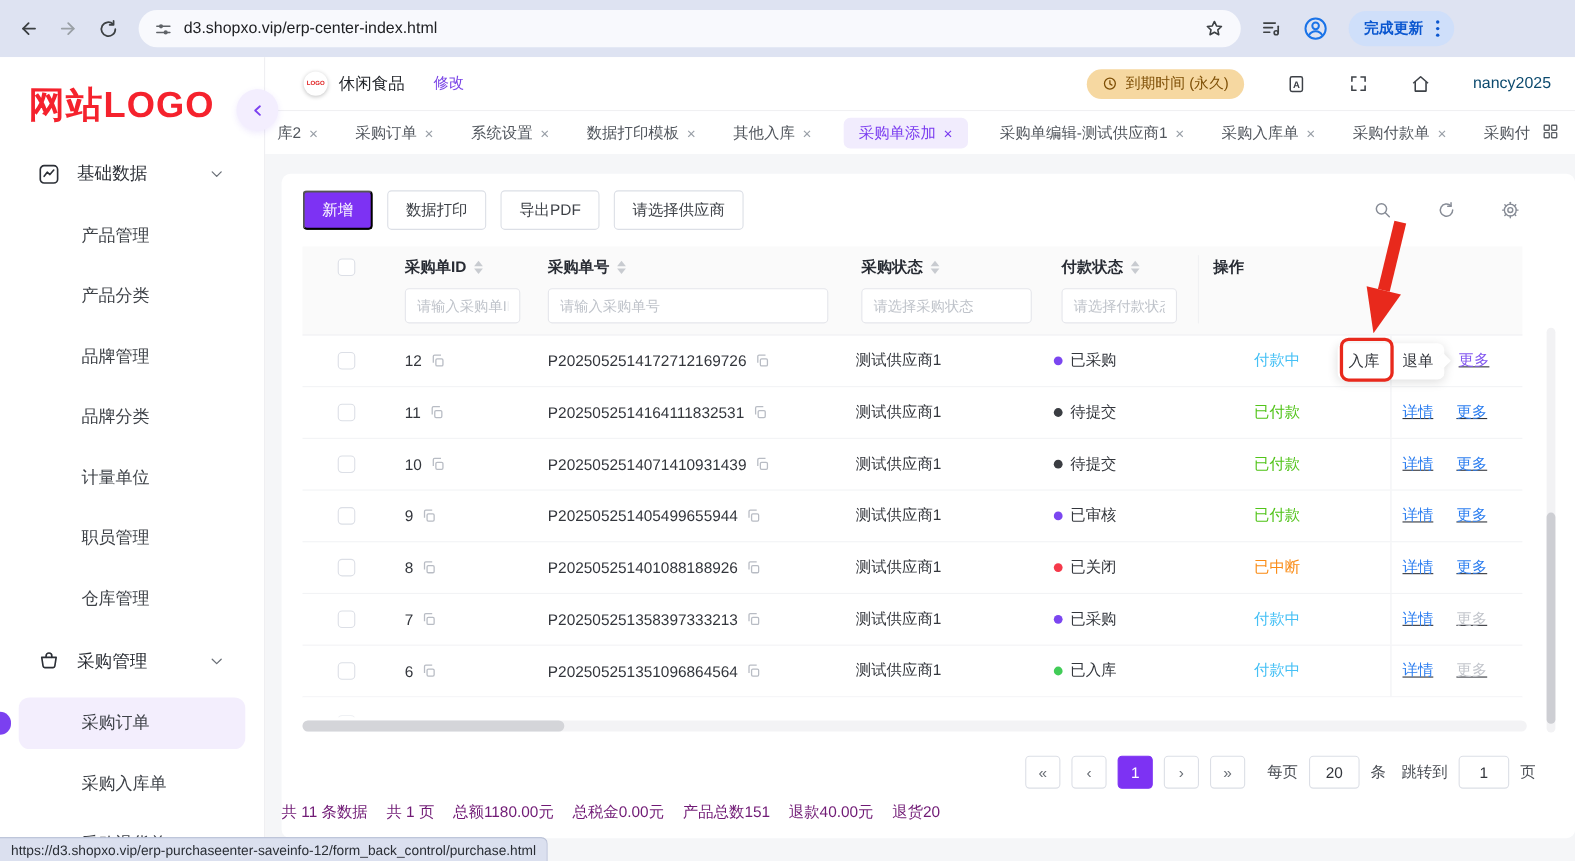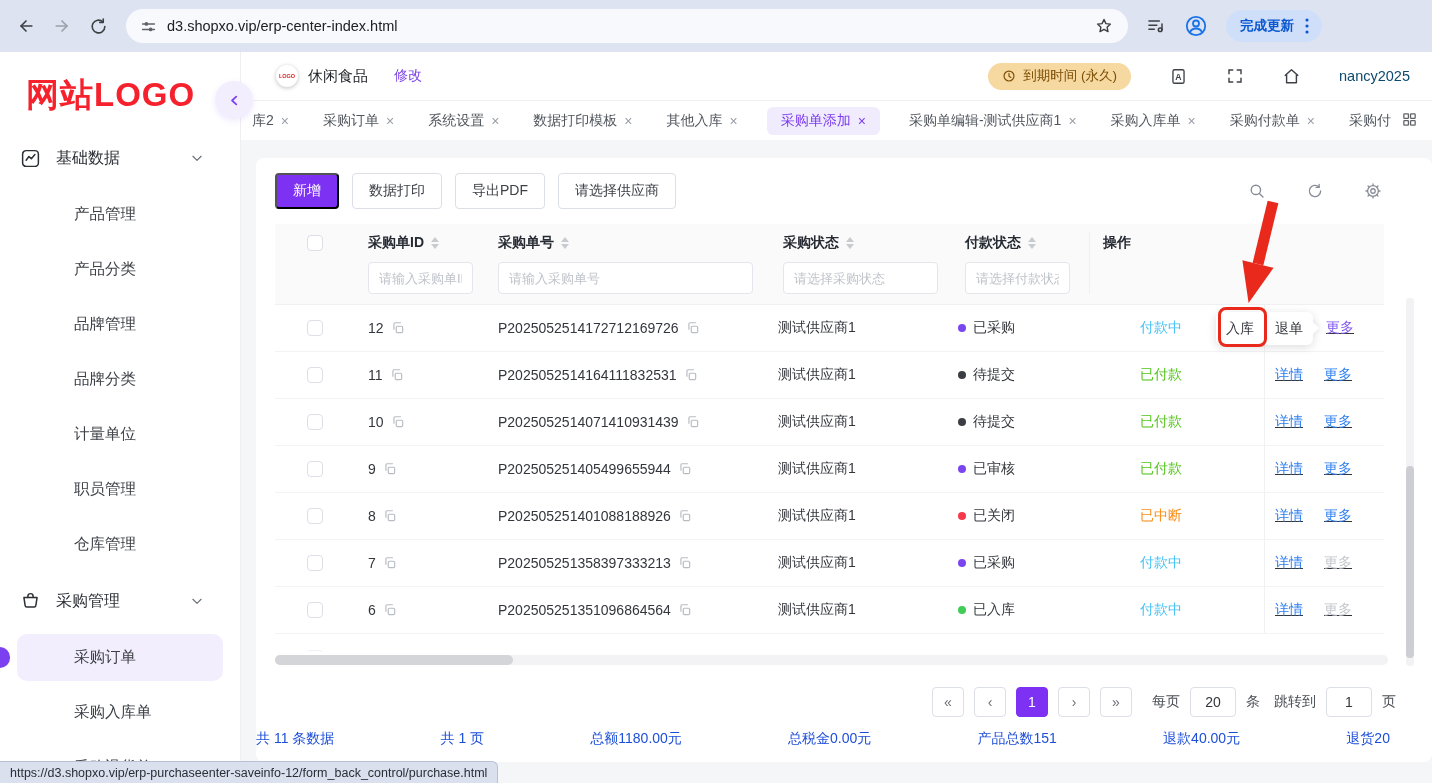--- a/index.html
+++ b/index.html
@@ -21,21 +21,21 @@
 
   
   .app { position:absolute; left:0; top:52px; width:1432px; height:731px; display:flex; }
 
   
   .sidebar { width:241px; flex:0 0 241px; background:#fff; border-right:1px solid #efeff2; position:relative; z-index:3; }
   .logo { margin:22px 0 0 26px; font-size:33px; line-height:42px; font-weight:800; color:#f5222d; letter-spacing:1px; white-space:nowrap; }
   .collapse-btn { position:absolute; top:29px; right:-13px; width:38px; height:38px; border-radius:50%;
     background:#f3eefe; display:flex; align-items:center; justify-content:center; box-shadow:0 2px 6px rgba(120,80,240,.12); }
   .menu { margin-top:13px; }
-  .menu-group { height:58px; display:flex; align-items:center; padding:0 36px 0 20px; gap:15px; font-size:16px; color:#2b2f36; position:relative; cursor:pointer; }
+  .menu-group { height:58px; display:flex; align-items:center; padding:0 36px 0 34px; gap:15px; font-size:16px; color:#2b2f36; position:relative; cursor:pointer; }
   .menu-group .chev { margin-left:auto; display:flex; }
   .menu-sub { height:55px; display:flex; align-items:center; padding-left:74px; font-size:15.5px; color:#3d4147; position:relative; cursor:pointer; }
   .menu-sub.active { background:#f3eefd; border-radius:10px; margin:0 17px; padding-left:57px; height:47px; margin-top:4px; margin-bottom:4px; }
   .active-ind { position:absolute; left:-17px; top:13px; width:10px; height:21px; background:#7b40f0; border-radius:0 10px 10px 0; }
 
   
   .main { flex:1; display:flex; flex-direction:column; background:#f5f6f8; min-width:0; }
   .topbar { height:49px; background:#fff; border-bottom:1px solid #f0f0f2; display:flex; align-items:center; padding:0 22px 0 35px; }
   .store-chip { width:22px; height:22px; border-radius:50%; background:#fff; box-shadow:0 1px 4px rgba(0,0,0,.25);
     display:flex; align-items:center; justify-content:center; font-size:5.5px; font-weight:800; color:#e02020; }
@@ -88,21 +88,21 @@
 
   .hscrollbar { margin:3px 0 0 19px; width:1113px; height:10px; background:#f3f3f5; border-radius:5px; position:relative; }
   .hthumb { position:absolute; left:0; top:0; width:238px; height:10px; background:#d4d5d9; border-radius:5px; }
   .vscrollbar { position:absolute; right:18px; top:140px; width:8px; height:368px; background:#f2f2f4; border-radius:4px; }
   .vthumb { position:absolute; left:0; top:168px; width:8px; height:192px; background:#cdced3; border-radius:4px; }
 
   .pager { display:flex; align-items:center; justify-content:flex-end; gap:10px; padding:22px 36px 0 0; font-size:14px; color:#4a4e55; }
   .pg-btn { width:32px; height:30px; border:1px solid #dcdfe6; border-radius:4px; background:#fff; display:flex; align-items:center; justify-content:center; color:#6a6f76; cursor:pointer; font-size:14px; }
   .pg-btn.current { background:#7d32f3; border-color:#7d32f3; color:#fff; }
   .pg-input { width:46px; height:30px; border:1px solid #dcdfe6; border-radius:4px; text-align:center; font-size:14px; color:#33363c; font-family:inherit; }
-  .summary { display:flex; justify-content:space-between; gap:17px; color:#1d4ed8; font-size:14px; padding:13px 42px 0 0; white-space:nowrap; }
+  .summary { display:flex; justify-content:flex-start; gap:17px; color:#701a75; font-size:14px; padding:13px 42px 0 0; white-space:nowrap; }
 
   
   .row-popup { position:absolute; left:941px; top:7px; height:33px; background:#fff; border-radius:6px;
     box-shadow:0 2px 10px rgba(0,0,0,.14); display:flex; align-items:center; z-index:20; }
   .row-popup .pbtn { width:48px; text-align:center; font-size:14px; color:#33363c; cursor:pointer; }
   .row-popup .pdiv { width:1px; height:16px; background:#ececf0; }
   .popup-caret { position:absolute; right:-4px; top:11px; width:10px; height:10px; background:#fff; transform:rotate(45deg); box-shadow:2px -2px 5px rgba(0,0,0,.05); }
 
   
   .anno { position:absolute; pointer-events:none; z-index:60; }

